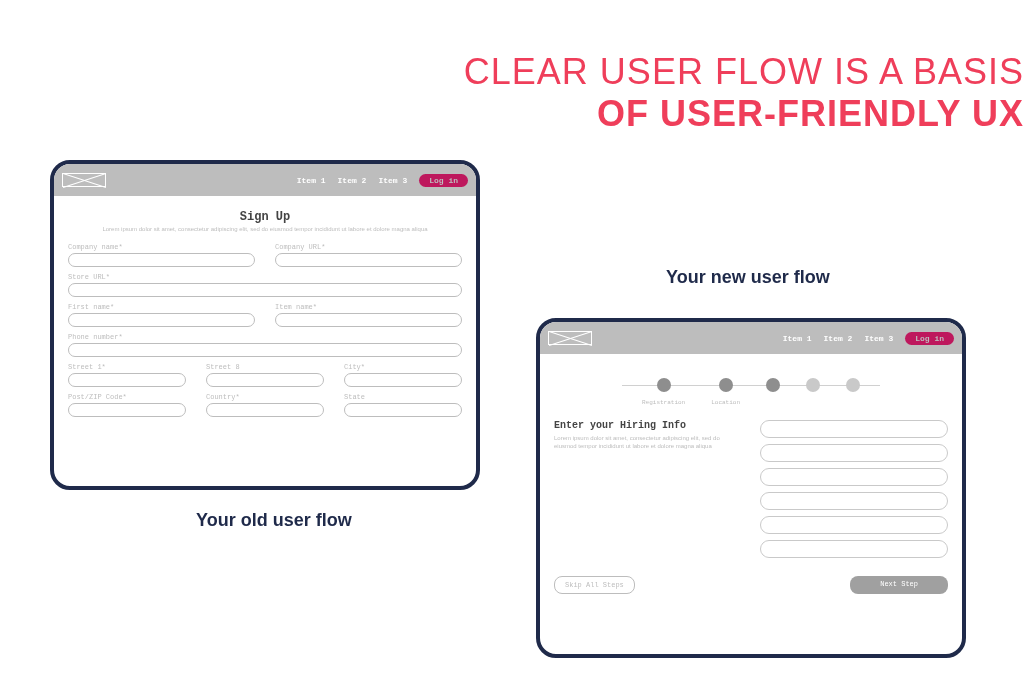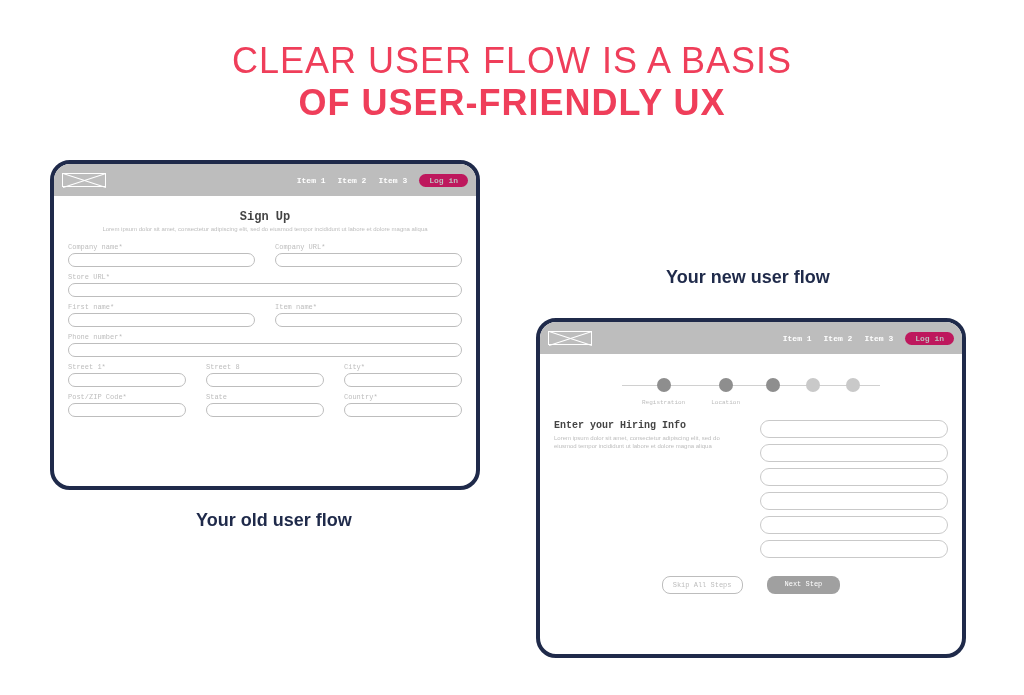--- a/index.html
+++ b/index.html
@@ -1,17 +1,17 @@
 <!DOCTYPE html>
 <html><head>
   <meta charset="utf-8">
   <style>
     * { margin:0; padding:0; box-sizing:border-box; font-family: Arial, Helvetica, sans-serif; }
     body { width:1024px; height:695px; background:#fff; position:relative; }
-    .title-wrap { text-align:center; padding-top:40px; }
+    .title-wrap { text-align:right; padding-top:51px; }
     .title-line1 { font-size:36px; font-weight:400; color:#EF3E5A; letter-spacing:1px; }
     .title-line2 { font-size:36px; font-weight:800; color:#EF3E5A; letter-spacing:1px; }
     .device { position:absolute; border:4px solid #1F2A4A; border-radius:20px; background:#fff; overflow:hidden; }
     .device.old { left:50px; top:160px; width:430px; height:330px; }
     .device.new { left:536px; top:318px; width:430px; height:340px; }
     .topbar { height:20px; background:#BDBDBD; width:100%; display:flex; align-items:center; padding:16px 8px; }
     .logo-box { width:44px; height:14px; border:1px solid #fff; position:relative; }
     .logo-box::before, .logo-box::after { content:''; position:absolute; background:#fff; height:1px; width:45px; top:50%; left:-1px; }
     .logo-box::before { transform:rotate(18deg); }
     .logo-box::after { transform:rotate(-18deg); }
@@ -30,23 +30,23 @@
     .step .dot { width:14px; height:14px; border-radius:50%; background:#C9C9C9; display:inline-block; position:relative; z-index:2; }
     .step.active .dot { background:#8E8E8E; }
     .step .step-label { font-family:"Courier New",monospace; font-size:6px; color:#BDBDBD; margin-top:3px; display:block; }
     .step-line { position:absolute; height:1px; background:#D0D0D0; top:21px; left:68px; right:68px; z-index:1; }
     .new-body { display:flex; gap:18px; padding:8px 0; }
     .new-left { flex:1; }
     .new-left-title { font-family:"Courier New",monospace; font-size:10px; font-weight:700; color:#444; margin-bottom:4px; }
     .new-left-sub { font-size:6px; color:#BDBDBD; line-height:1.3; }
     .new-right { flex:1; display:flex; flex-direction:column; gap:6px; }
     .new-input { height:18px; border:1px solid #C9C9C9; border-radius:9px; }
-    .new-actions { display:flex; justify-content:center; gap:24px; padding:10px 0 0; }
+    .new-actions { display:flex; justify-content:space-between; gap:24px; padding:10px 0 0; }
     .btn-skip { font-family:"Courier New",monospace; font-size:7px; color:#BDBDBD; border:1px solid #BDBDBD; border-radius:8px; padding:4px 10px; background:#fff; }
-    .btn-next { font-family:"Courier New",monospace; font-size:7px; color:#fff; background:#A0A0A0; border-radius:8px; padding:4px 18px; }
+    .btn-next { font-family:"Courier New",monospace; font-size:7px; color:#fff; background:#A0A0A0; border-radius:8px; padding:4px 30px; }
     .caption { position:absolute; font-size:18px; font-weight:800; color:#1F2A4A; white-space:nowrap; }
     .caption.old { left:196px; top:510px; }
     .caption.new { left:666px; top:267px; }
   </style>
 </head>
 <body>
 
 <div class="title-wrap">
   <div class="title-line1">CLEAR USER FLOW IS A BASIS</div>
   <div class="title-line2">OF USER-FRIENDLY UX</div>
@@ -109,25 +109,25 @@
           <span class="field-label">City*</span>
           <span class="field-input"></span>
         </div>
     </div>
     <div class="form-row">
       <div class="field">
           <span class="field-label">Post/ZIP Code*</span>
           <span class="field-input"></span>
         </div>
       <div class="field">
-          <span class="field-label">State</span>
+          <span class="field-label">Country*</span>
           <span class="field-input"></span>
         </div>
       <div class="field">
-          <span class="field-label">Country*</span>
+          <span class="field-label">State</span>
           <span class="field-input"></span>
         </div>
     </div>
   </div>
 </div>
 
 <div class="device new">
   <div class="topbar">
     <div class="logo-box"></div>
     <div class="spacer"></div>

